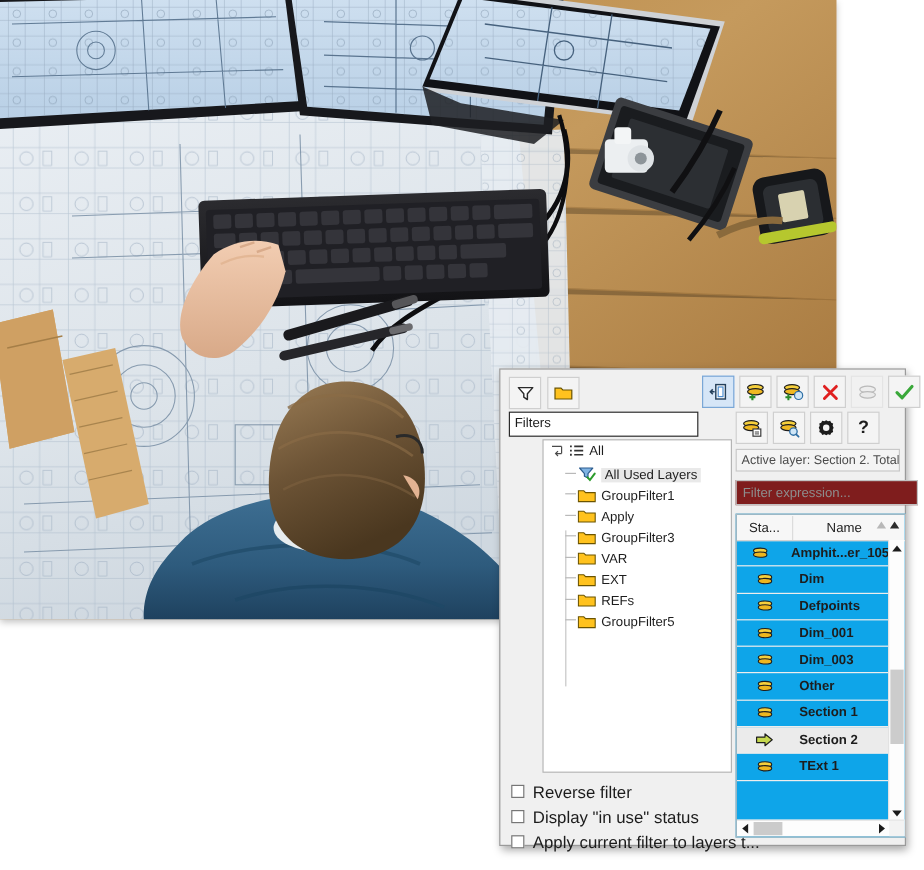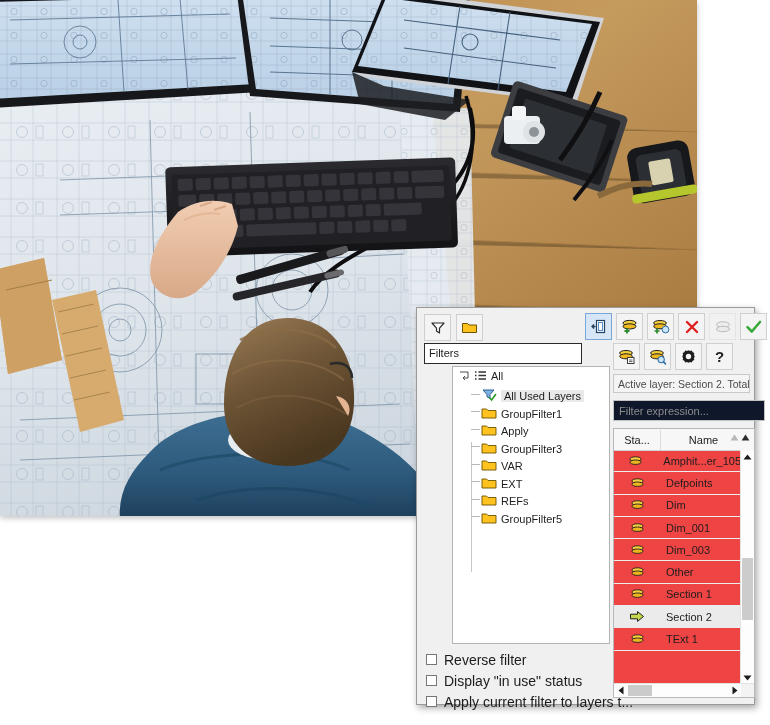--- a/index.html
+++ b/index.html
@@ -131,50 +131,50 @@
     background: #f4f4f4;
     border: 1px solid #c8c8c8;
     box-sizing: border-box;
     font-size: 10.5px; color: #4b4b4b;
     padding: 3px 0 0 4px;
     white-space: nowrap; overflow: hidden;
   }
   .filter-expr {
     position: absolute; left: 196px; top: 92px;
     width: 152px; height: 21px;
-    background: #0f172a;
+    background: #7f1d1d;
     border: 1px solid #c2c2c2;
     box-sizing: border-box;
     font-size: 11px; color: #8d8d8d;
     padding: 4px 0 0 5px;
     white-space: nowrap; overflow: hidden;
   }
 
   
   .list-panel {
     position: absolute; left: 196px; top: 120px;
     width: 142px; height: 270px;
-    background: #ef4444;
+    background: #0ea5e9;
     border: 1px solid #b9b9b9;
     box-sizing: border-box;
     overflow: hidden;
   }
   .list-head {
     display: flex; align-items: center;
     height: 21px;
     background: #f7f7f7;
     border-bottom: 1px solid #d2d2d2;
     font-size: 11px; color: #222;
     position: relative;
   }
   .col-sta { width: 46px; text-align: center; border-right: 1px solid #dcdcdc; line-height: 20px; }
   .col-name { flex: 1; text-align: center; line-height: 20px; padding-right: 8px; }
   .sort-marks { position: absolute; right: 4px; top: 5px; display: flex; gap: 2px; align-items: flex-start; }
 
-  .list-body { position: absolute; left:0; top:21px; right: 13px; bottom: 13px; overflow: hidden; }
+  .list-body { position: absolute; left:0; top:21px; right: 13px; bottom: 13px; overflow: hidden; font-weight: bold; }
   .list-row {
     display: flex; align-items: center;
     height: 21.3px;
     font-size: 11px; color: #1d1d1d;
     border-bottom: 1px solid #ededed;
     cursor: pointer;
   }
   .list-row.selected { background: #ebebeb; }
   .cell-sta { width: 46px; display: flex; align-items: center; justify-content: center; }
   .cell-name { flex: 1; padding-left: 6px; white-space: nowrap; }
@@ -693,30 +693,30 @@
           </div>
           <div class="cell-name">Amphit...er_105</div>
         </div>
         <div class="list-row">
           <div class="cell-sta">
             <svg width="15" height="12" viewBox="0 0 15 12">
               <ellipse cx="7.5" cy="4" rx="5.6" ry="2.2" fill="#f5cf3c" stroke="#1e1e1e" stroke-width=".9"></ellipse>
               <ellipse cx="7.5" cy="7.2" rx="5.6" ry="2.2" fill="#edb61f" stroke="#1e1e1e" stroke-width=".9"></ellipse>
             </svg>
           </div>
-          <div class="cell-name">Defpoints</div>
+          <div class="cell-name">Dim</div>
         </div>
         <div class="list-row">
           <div class="cell-sta">
             <svg width="15" height="12" viewBox="0 0 15 12">
               <ellipse cx="7.5" cy="4" rx="5.6" ry="2.2" fill="#f5cf3c" stroke="#1e1e1e" stroke-width=".9"></ellipse>
               <ellipse cx="7.5" cy="7.2" rx="5.6" ry="2.2" fill="#edb61f" stroke="#1e1e1e" stroke-width=".9"></ellipse>
             </svg>
           </div>
-          <div class="cell-name">Dim</div>
+          <div class="cell-name">Defpoints</div>
         </div>
         <div class="list-row">
           <div class="cell-sta">
             <svg width="15" height="12" viewBox="0 0 15 12">
               <ellipse cx="7.5" cy="4" rx="5.6" ry="2.2" fill="#f5cf3c" stroke="#1e1e1e" stroke-width=".9"></ellipse>
               <ellipse cx="7.5" cy="7.2" rx="5.6" ry="2.2" fill="#edb61f" stroke="#1e1e1e" stroke-width=".9"></ellipse>
             </svg>
           </div>
           <div class="cell-name">Dim_001</div>
         </div>

